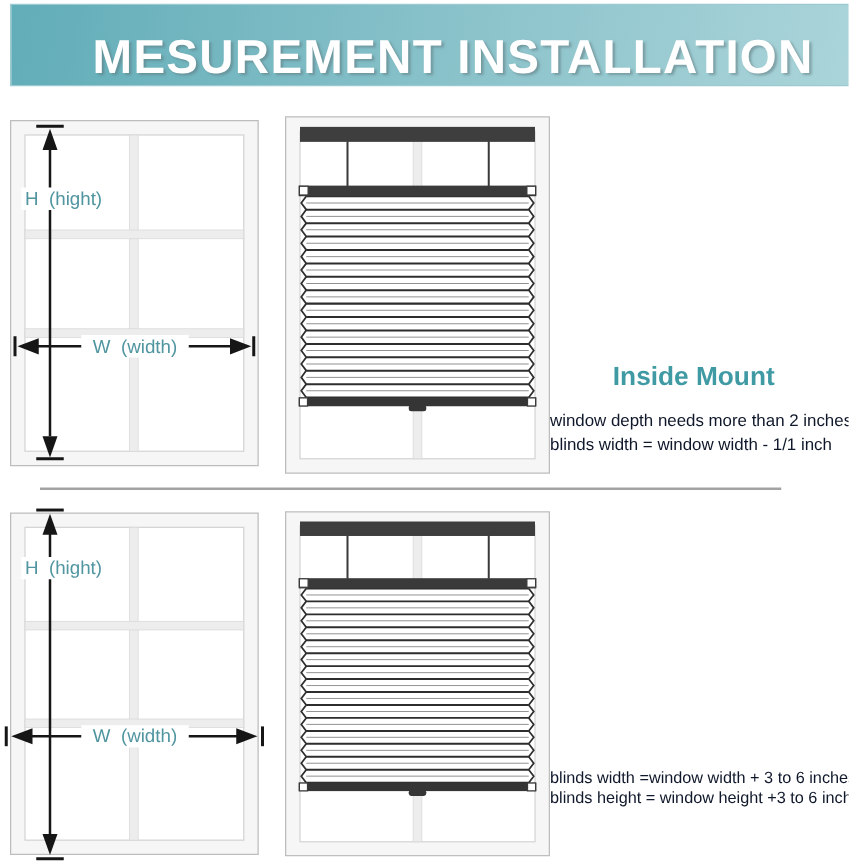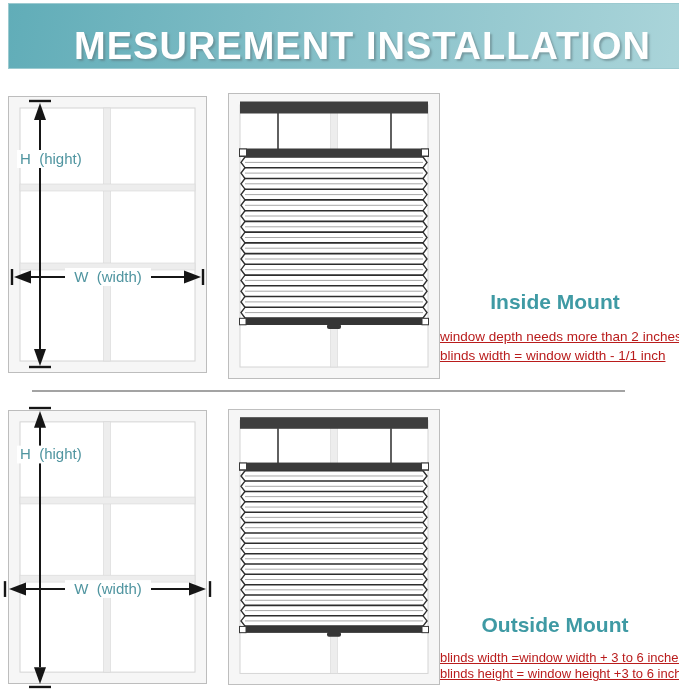--- a/index.html
+++ b/index.html
@@ -23,21 +23,21 @@
   .teal-label{
     fill:#5095a0;font-size:15px;font-family:"Liberation Sans",sans-serif;
     white-space:pre;
   }
 
   .info{position:absolute;left:440px;width:230px;margin-top:36px;}
   .info-heading{
     margin:0 0 15px 0;text-align:center;
     color:#3f9aa4;font-size:21px;font-weight:bold;line-height:21px;
   }
-  .info-line{margin:0;color:#b91c1c;font-size:13.5px;line-height:19px;white-space:nowrap;text-decoration:underline;}
+  .info-line{margin:0;color:#0f172a;font-size:13.5px;line-height:19px;white-space:nowrap;}
   .info-outside .info-line{font-size:13px;line-height:16px;}
   #info-inside{top:255px;}
   #info-outside{top:578px;}
 
   .separator{
     position:absolute;left:32px;top:390px;width:593px;height:0;
     border-top:2px solid #a3a3a3;
   }
 </style>
 </head>
@@ -134,18 +134,17 @@
     <text x="12" y="50" class="teal-label">H  (hight)</text>
     <rect x="57" y="172" width="86" height="18" fill="#ffffff"></rect>
     <text x="100" y="186" text-anchor="middle" class="teal-label">W  (width)</text>
   </svg>
 
   <svg class="svg-abs" style="left:228px;top:409px" width="212" height="276" viewBox="0 0 212 286" preserveAspectRatio="none">
     <use href="#blinds-art"></use>
   </svg>
 
   <div class="info info-outside" id="info-outside">
-    <h2 class="info-heading">Outside Mount</h2>
     <p class="info-line">blinds width =window width + 3 to 6 inches</p>
     <p class="info-line">blinds height = window height +3 to 6 inches</p>
   </div>
 
 </div>
 
 </body></html>

